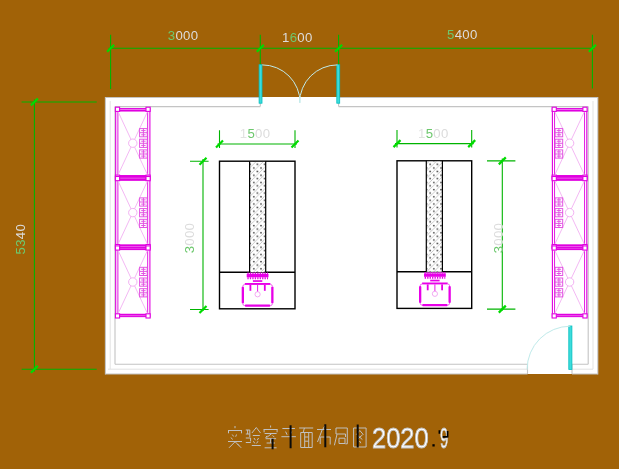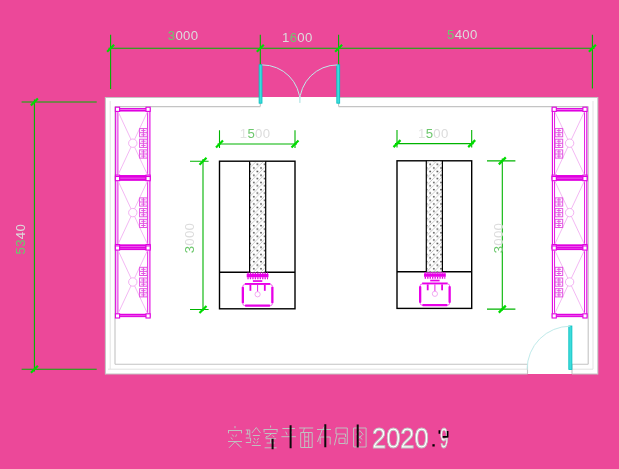--- a/index.html
+++ b/index.html
@@ -1,16 +1,16 @@
 <!DOCTYPE html>
 <html><head>
 <meta charset="utf-8">
 <style>
   html,body{margin:0;padding:0;background:#ffffff;}
-  #stage{position:relative;width:619px;height:469px;background:#ec4899;overflow:hidden;
+  #stage{position:relative;width:619px;height:469px;background:#a16207;overflow:hidden;
          font-family:"Liberation Sans", sans-serif;}
   svg{position:absolute;left:0;top:0;}
   text{font-family:"Liberation Sans", sans-serif;}
 </style>
 </head>
 <body>
 <div id="stage">
 <svg width="619" height="469" viewBox="0 0 619 469">
 <defs>
   <pattern id="hatch" width="7.2" height="7.2" patternUnits="userSpaceOnUse">

